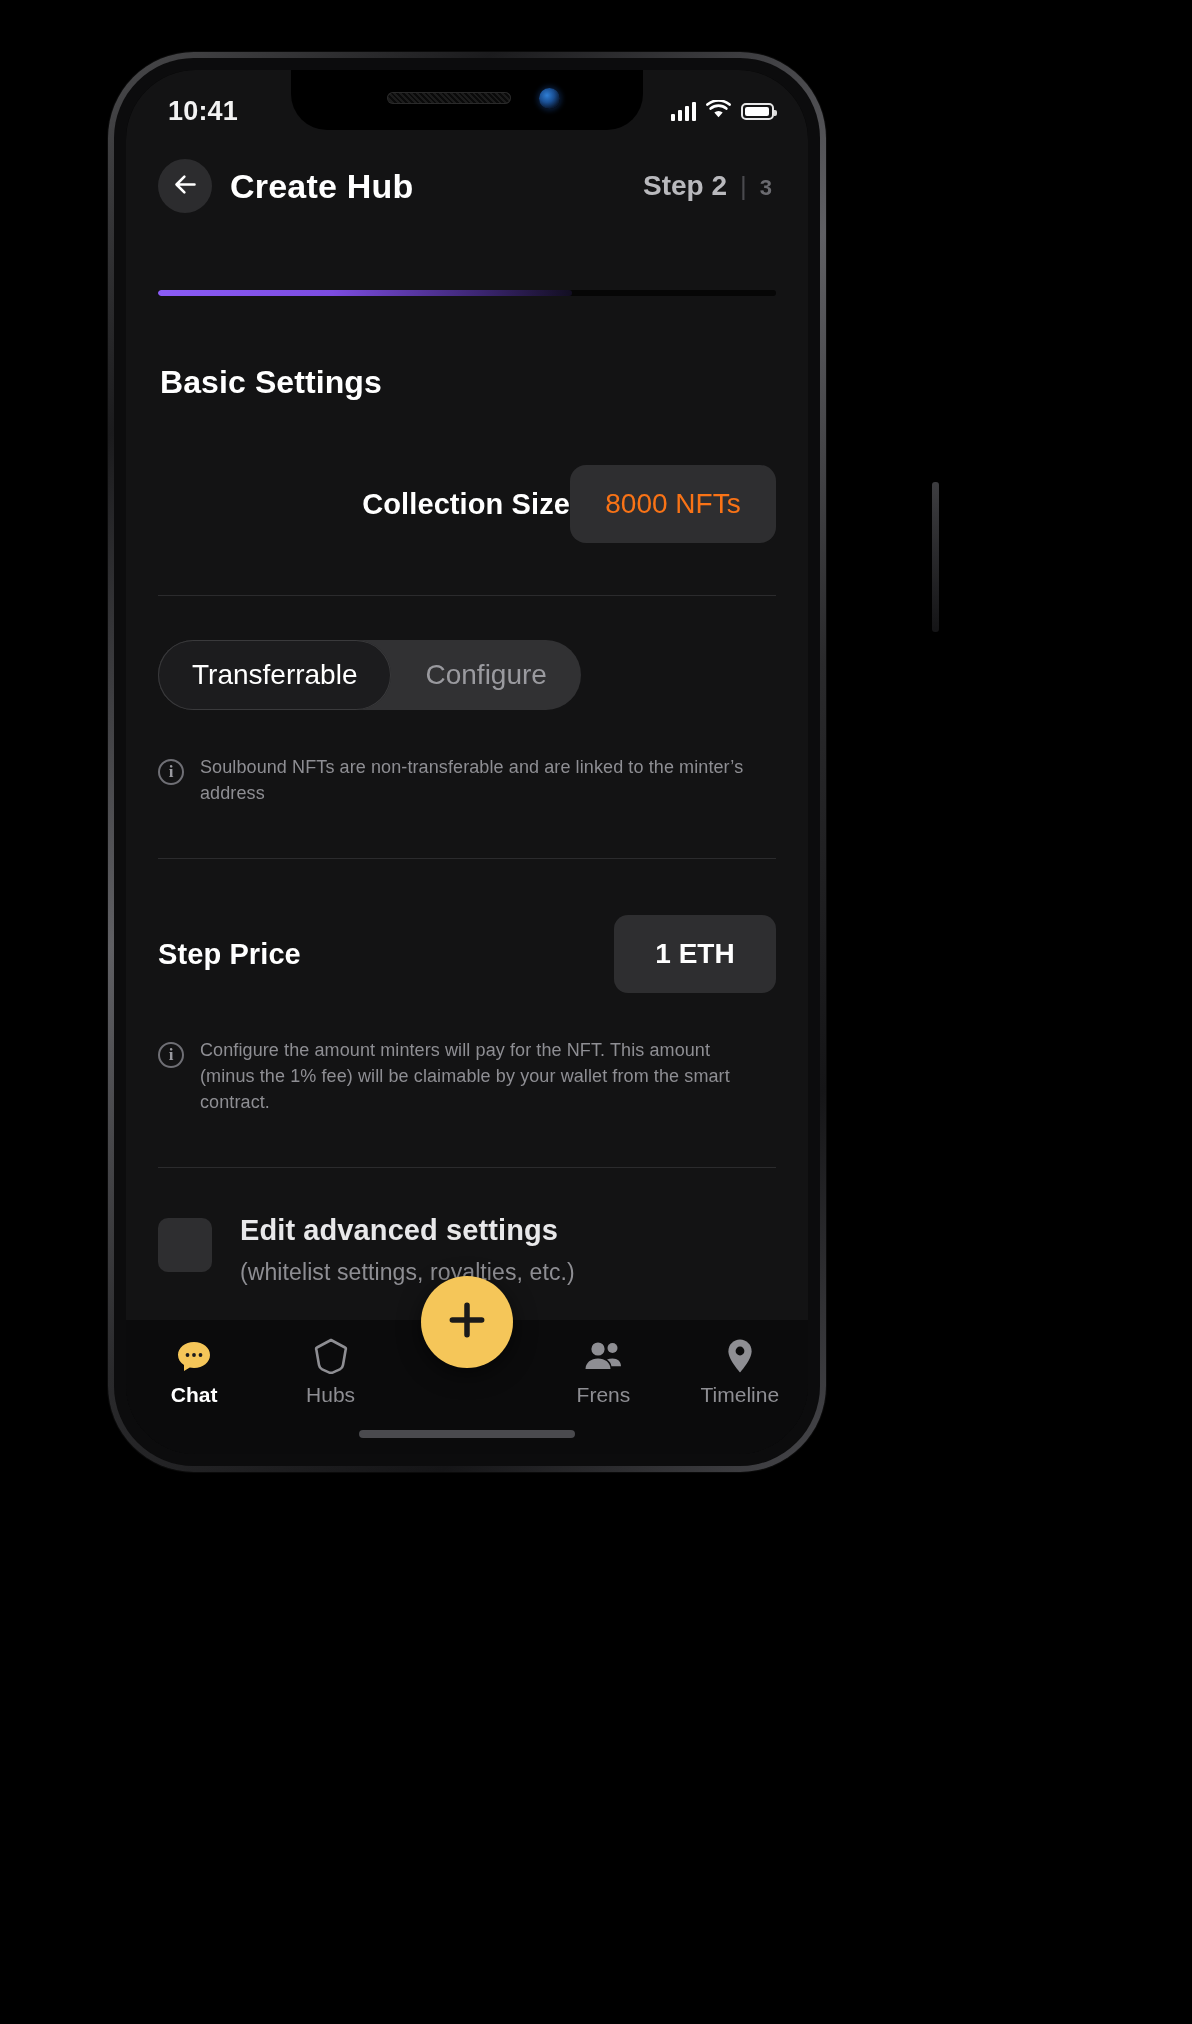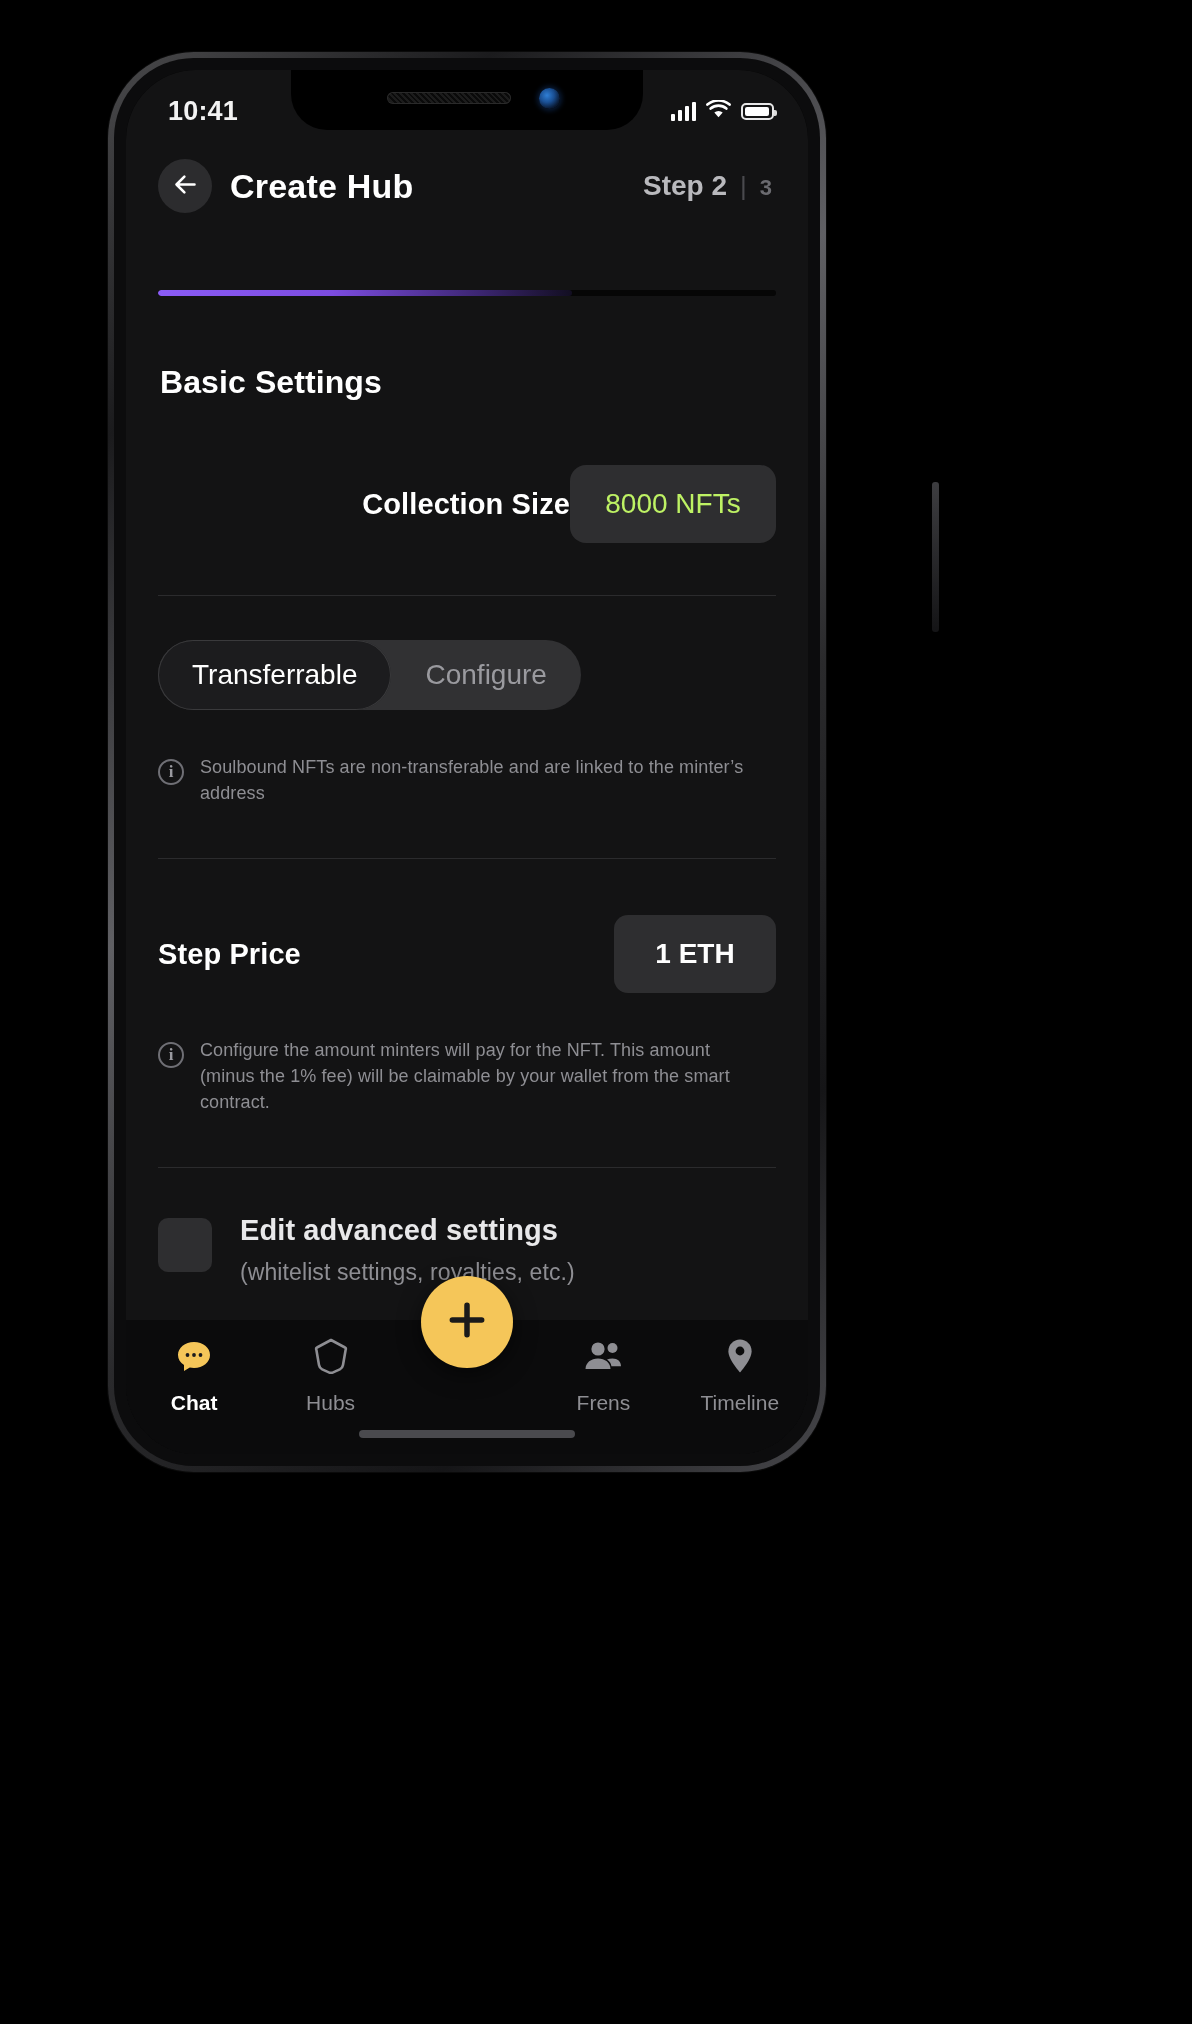--- a/index.html
+++ b/index.html
@@ -167,21 +167,21 @@
     margin-top: 64px; padding-bottom: 0;
   }
   .field-label {
     font-size: 29px; font-weight: 700; color: #ffffff; letter-spacing: 0.1px;
   }
   .size-input {
     width: 206px; height: 78px;
     border-radius: 16px;
     background: #2e2e30;
     display: flex; align-items: center; justify-content: center;
-    font-size: 28px; color: #bef264; font-weight: 500;
+    font-size: 28px; color: #f97316; font-weight: 500;
     cursor: text;
   }
 
   .divider { height: 1px; background: #2b2b2d; margin: 52px 0 0 0; }
 
   .segmented {
     margin-top: 44px;
     display: inline-flex;
     background: #313133;
     border-radius: 40px;
@@ -249,21 +249,21 @@
   
   .tabbar {
     flex: none; height: 134px;
     background: #0b0b0c;
     display: flex; align-items: flex-start;
     padding-top: 18px;
     position: relative;
   }
   .tab {
     flex: 1; display: flex; flex-direction: column;
-    align-items: center; gap: 17px; cursor: pointer;
+    align-items: center; gap: 9px; cursor: pointer;
   }
   .tab.spacer { pointer-events: none; }
   .tab-ico { height: 36px; display: flex; align-items: center; justify-content: center; }
   .tab-ico svg { display: block; }
   .tab-label { font-size: 21px; color: #8e8e93; font-weight: 500; }
   .tab.active .tab-label { color: #ffffff; font-weight: 700; }
   .fab {
     position: absolute;
     left: 50%; top: -44px; transform: translateX(-50%);
     width: 92px; height: 92px; border-radius: 50%;

